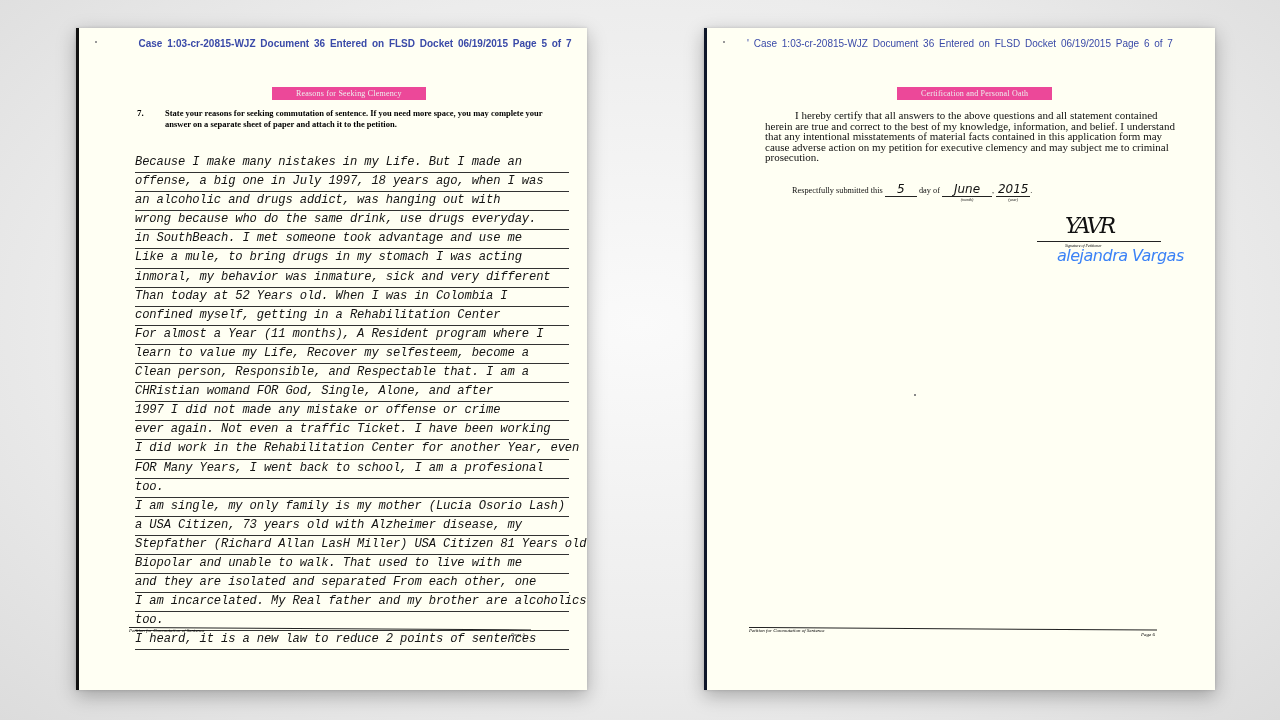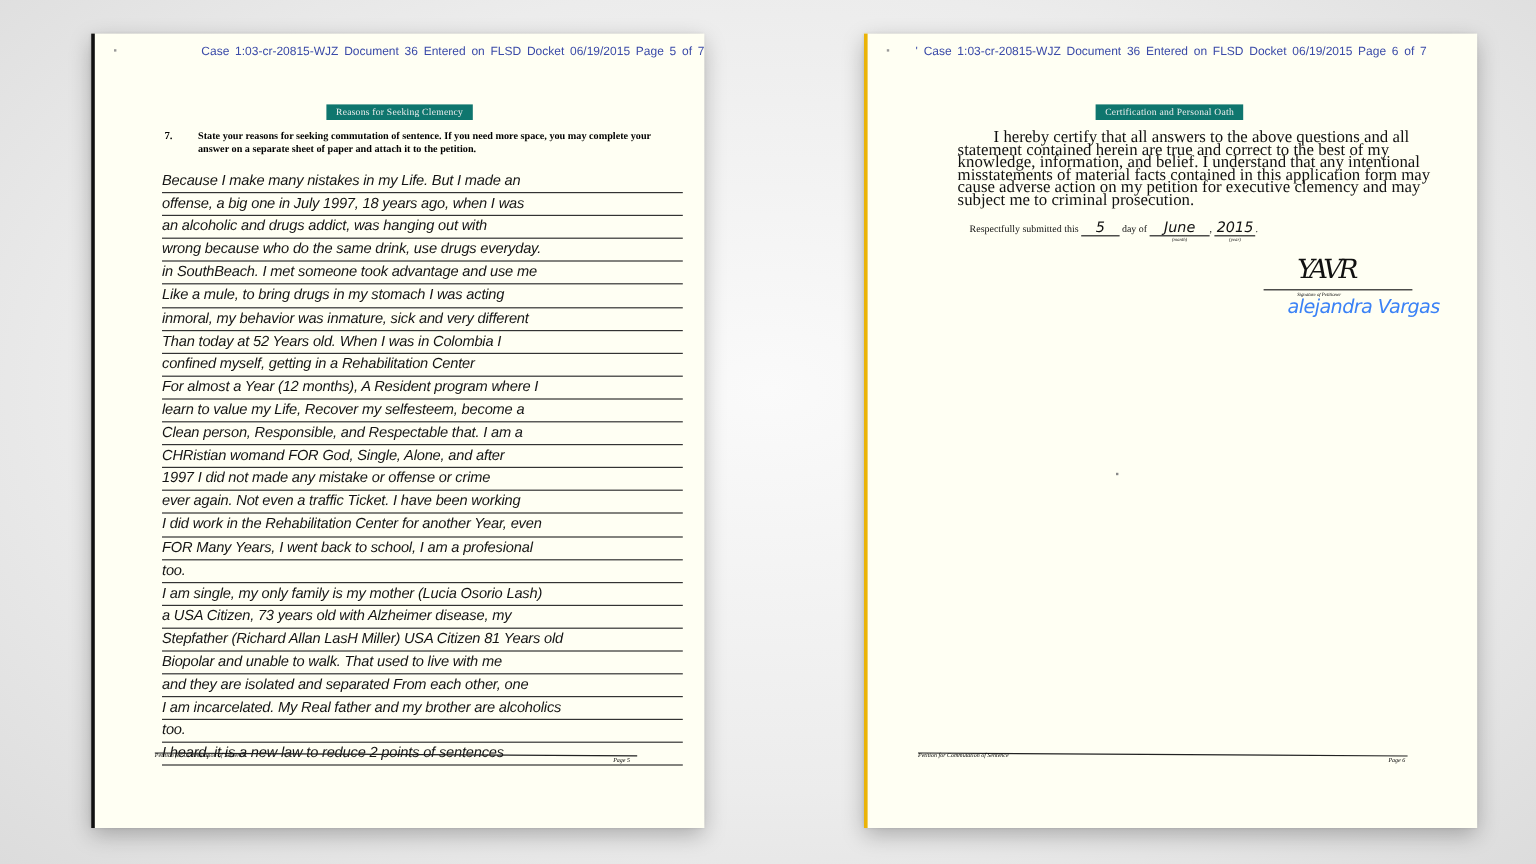--- a/index.html
+++ b/index.html
@@ -8,54 +8,54 @@
     background: radial-gradient(ellipse at 50% 45%, #fafafa 0%, #ececec 60%, #dcdcdc 100%);
     font-family: "Liberation Serif", serif;
   }
   .page {
     position: absolute; top: 28px; height: 662px;
     background: #fffff3;
     box-shadow: 0 6px 18px rgba(0,0,0,0.28), 0 0 3px rgba(0,0,0,0.15);
     overflow: hidden;
   }
   .page.left { left: 76px; width: 508px; border-left: 3px solid #111; }
-  .page.right { left: 720px; width: 508px; border-left: 3px solid #eab308; }
+  .page.right { left: 704px; width: 508px; border-left: 3px solid #0f172a; }
   .dot { position: absolute; top: 13px; left: 16px; width: 2px; height: 2px; background: #999; }
   .case-header {
     position: absolute; top: 10px; left: 0; right: 0; text-align: center;
     font-family: "Liberation Sans", sans-serif; font-size: 10px; color: #3a4aa8;
     word-spacing: 2px;
   }
-  .page.left .case-header { left: 10px; text-align: right; padding-left: 34px; }
+  .page.left .case-header { left: 10px; text-align: center; padding-left: 34px; font-weight: bold; }
   .page.right .case-header { left: 10px; text-align: left; padding-left: 30px; }
   .section-label {
-    position: absolute; top: 59px; background: #0f766e; color: #eee;
-    font-size: 8px; padding: 2px 8px; letter-spacing: 0.2px;
+    position: absolute; top: 59px; background: #ec4899; color: #eee;
+    font-size: 8px; padding: 2px 24px; letter-spacing: 0.2px;
   }
   .page.left .section-label { left: 193px; }
   .page.right .section-label { left: 190px; }
   .q-num { position: absolute; top: 80px; left: 58px; font-size: 9px; font-weight: bold; }
   .q-text { position: absolute; top: 80px; left: 86px; width: 400px; font-size: 8.5px; font-weight: bold; line-height: 11px; }
   .handwriting {
-    position: absolute; top: 114px; left: 56px; width: 434px;
-    font-family: Liberation Sans, sans-serif; font-size: 12.2px; color: #141414;
+    position: absolute; top: 126px; left: 56px; width: 434px;
+    font-family: Liberation Mono, monospace; font-size: 12.2px; color: #141414;
     font-style: italic;
   }
   .hw-line {
     height: 18.1px; line-height: 16px; border-bottom: 1.2px solid #333;
     white-space: nowrap; overflow: visible; letter-spacing: -0.15px;
   }
   .footer-line {
     position: absolute; top: 599px; left: 50px; width: 402px; height: 0;
     border-top: 1.2px solid #222; transform: rotate(0.35deg); transform-origin: left;
   }
   .footer-left { position: absolute; top: 600px; left: 50px; font-size: 5px; font-style: italic; }
   .footer-right { position: absolute; top: 604px; left: 432px; font-size: 5px; font-style: italic; }
   .cert-text {
-    position: absolute; top: 82px; left: 58px; width: 410px; font-size: 14px; line-height: 10.6px; color: #111; margin-left: 17px;
+    position: absolute; top: 82px; left: 58px; width: 410px; font-size: 11px; line-height: 10.6px; color: #111;
   }
   .cert-text .indent { display: inline-block; width: 30px; }
   .submitted {
     position: absolute; top: 154px; left: 85px; font-size: 8.3px; color: #111; white-space: nowrap;
   }
   .blank { display: inline-block; border-bottom: 1px solid #222; text-align: center; font-family: "DejaVu Sans", sans-serif; font-style: italic; font-size: 12px; position: relative; }
   .blank .sub { position: absolute; top: 15px; left: 0; right: 0; font-size: 4px; font-family: "Liberation Serif", serif; }
   .sig-scribble { position: absolute; top: 185px; left: 358px; font-family: "DejaVu Serif", serif; font-style: italic; font-size: 22px; letter-spacing: -3px; color: #111; }
   .sig-line { position: absolute; top: 213px; left: 330px; width: 124px; border-top: 1px solid #222; }
   .sig-caption { position: absolute; top: 215px; left: 358px; font-size: 4px; font-style: italic; }
@@ -74,21 +74,21 @@
   <div class="handwriting">
     <div class="hw-line">Because I make many nistakes in my Life. But I made an</div>
     <div class="hw-line">offense, a big one in July 1997, 18 years ago, when I was</div>
     <div class="hw-line">an alcoholic and drugs addict, was hanging out with</div>
     <div class="hw-line">wrong because who do the same drink, use drugs everyday.</div>
     <div class="hw-line">in SouthBeach. I met someone took advantage and use me</div>
     <div class="hw-line">Like a mule, to bring drugs in my stomach I was acting</div>
     <div class="hw-line">inmoral, my behavior was inmature, sick and very different</div>
     <div class="hw-line">Than today at 52 Years old. When I was in Colombia I</div>
     <div class="hw-line">confined myself, getting in a Rehabilitation Center</div>
-    <div class="hw-line">For almost a Year (12 months), A Resident program where I</div>
+    <div class="hw-line">For almost a Year (11 months), A Resident program where I</div>
     <div class="hw-line">learn to value my Life, Recover my selfesteem, become a</div>
     <div class="hw-line">Clean person, Responsible, and Respectable that. I am a</div>
     <div class="hw-line">CHRistian womand FOR God, Single, Alone, and after</div>
     <div class="hw-line">1997 I did not made any mistake or offense or crime</div>
     <div class="hw-line">ever again. Not even a traffic Ticket. I have been working</div>
     <div class="hw-line">I did work in the Rehabilitation Center for another Year, even</div>
     <div class="hw-line">FOR Many Years, I went back to school, I am a profesional</div>
     <div class="hw-line">too.</div>
     <div class="hw-line">I am single, my only family is my mother (Lucia Osorio Lash)</div>
     <div class="hw-line">a USA Citizen, 73 years old with Alzheimer disease, my</div>

